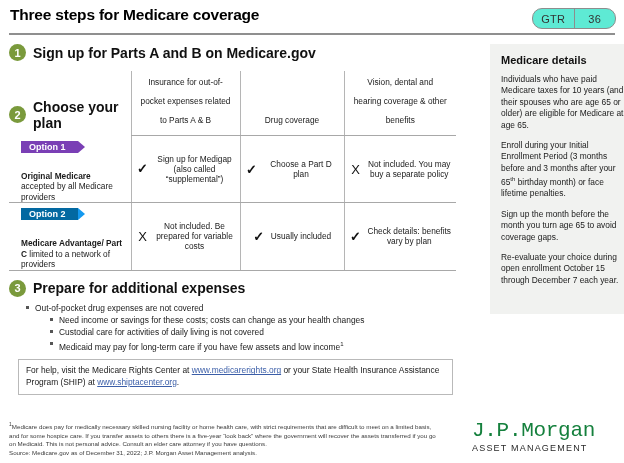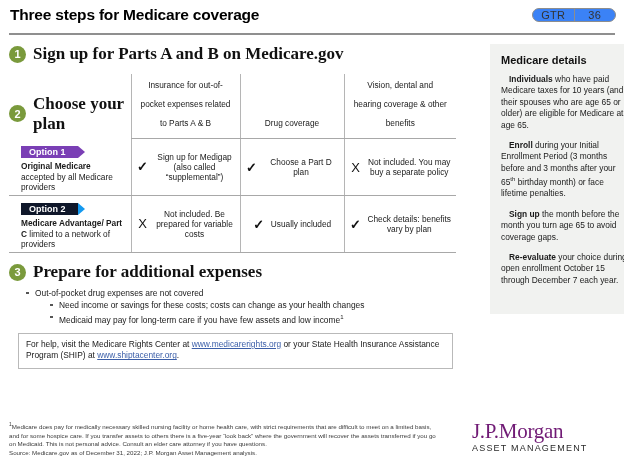--- a/index.html
+++ b/index.html
@@ -36,26 +36,26 @@
     font-size: 15.5px;
     font-weight: bold;
     letter-spacing: -0.2px;
     color: #000;
   }
   .gtr-badge {
     position: absolute;
     right: 8px;
     top: 8px;
     width: 84px;
-    height: 14px;
+    height: 21px;
     border: 1px solid #8d8d8d;
     border-radius: 10px;
     display: flex;
     align-items: stretch;
-    background: #3b82f6;
+    background: #5eead4;
     box-sizing: border-box;
   }
   .gtr-badge .gtr-label,
   .gtr-badge .gtr-num {
     flex: 1;
     display: flex;
     align-items: center;
     justify-content: center;
     font-size: 11px;
     color: #333;
@@ -94,24 +94,23 @@
     background: #7a9a3c;
     color: #fff;
     font-size: 11px;
     font-weight: bold;
     display: flex;
     align-items: center;
     justify-content: center;
     flex: 0 0 auto;
   }
   .step-title {
-    font-size: 17px;
+    font-size: 14px;
     font-weight: bold;
     color: #111;
-    font-family: Liberation Serif, serif;
   }
 
   
   .parts-band {
     position: relative;
     margin-left: 9px;
     width: 435px;
     height: 48px;
     background: #e2e4e1;
     border-top: 1.5px solid #9a9a9a;
@@ -198,35 +197,35 @@
   .opt-badge-wrap { padding-left: 12px; }
   .opt-badge {
     display: inline-block;
     position: relative;
     height: 12px;
     padding: 0 12px 0 8px;
     color: #fff;
     font-size: 9px;
     font-weight: bold;
     line-height: 12px;
-    margin-bottom: 3px;
+    margin-bottom: 18px;
   }
   .opt-badge::after {
     content: "";
     position: absolute;
     right: -7px;
     top: 0;
     width: 0;
     height: 0;
     border-top: 6px solid transparent;
     border-bottom: 6px solid transparent;
   }
   .opt1-badge { background: #7a3fb5; }
   .opt1-badge::after { border-left: 7px solid #7a3fb5; }
-  .opt2-badge { background: #0f172a; }
+  .opt2-badge { background: #0369a1; }
   .opt2-badge::after { border-left: 7px solid #1499ef; }
 
   .opt-desc {
     font-size: 8.3px;
     line-height: 10.5px;
     color: #1a1a1a;
     padding-left: 12px;
     padding-right: 6px;
   }
   .opt-desc b { font-weight: bold; }
@@ -320,23 +319,23 @@
 
   
   .logo {
     position: absolute;
     right: 12px;
     bottom: 10px;
     text-align: left;
     width: 140px;
   }
   .logo-main {
-    font-family: Liberation Serif, serif;
+    font-family: Liberation Mono, monospace;
     font-size: 21px;
-    color: #701a75;
+    color: #15803d;
     letter-spacing: -0.3px;
     line-height: 22px;
   }
   .logo-sub {
     font-size: 9px;
     letter-spacing: 1.2px;
     color: #2a2a2a;
     margin-top: 1px;
   }
 
@@ -356,21 +355,21 @@
     font-weight: bold;
     color: #111;
     margin-bottom: 8px;
   }
   .sidebar-p {
     font-size: 8.4px;
     line-height: 11.4px;
     color: #1a1a1a;
     margin-bottom: 9px;
   }
-  .sidebar-p b { font-weight: bold; margin-left: 8px; }
+  .sidebar-p b { font-weight: normal; }
   .sidebar-p .ord { font-size: 6px; vertical-align: super; }
 </style>
 </head>
 <body>
 
 <div class="page">
 
   <div class="header">
     <div class="page-title">Three steps for Medicare coverage</div>
     <div class="gtr-badge">
@@ -478,20 +477,21 @@
     </div>
 
     <div class="step3-wrap">
       <div class="step-head">
         <div class="step-circle">3</div>
         <div class="step-title">Prepare for additional expenses</div>
       </div>
       <ul class="bullets">
         <li class="bullet-l1">Out-of-pocket drug expenses are not covered</li>
         <li class="bullet-l2">Need income or savings for these costs; costs can change as your health changes</li>
+        <li class="bullet-l2">Custodial care for activities of daily living is not covered</li>
         <li class="bullet-l2"><span>Medicaid may pay for long-term care if you have few assets and low income</span><span class="sup">1</span></li>
       </ul>
     </div>
 
     <div class="help-box">
       <span>For help, visit the Medicare Rights Center at </span><a href="#">www.medicarerights.org</a><span> or your State Health Insurance Assistance Program (SHIP) at </span><a href="#">www.shiptacenter.org</a><span>.</span>
     </div>
   </div>
 
   <div class="footnote">

